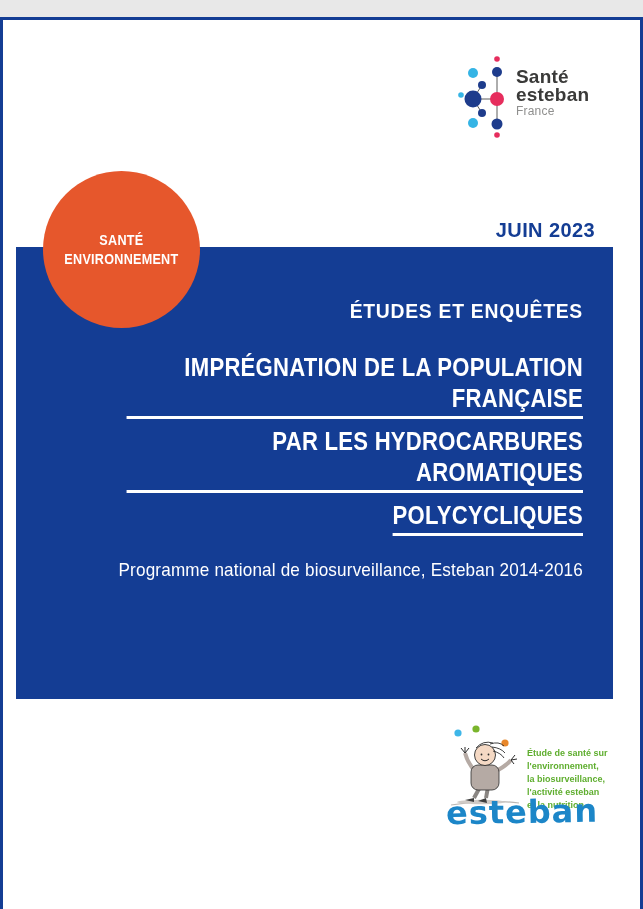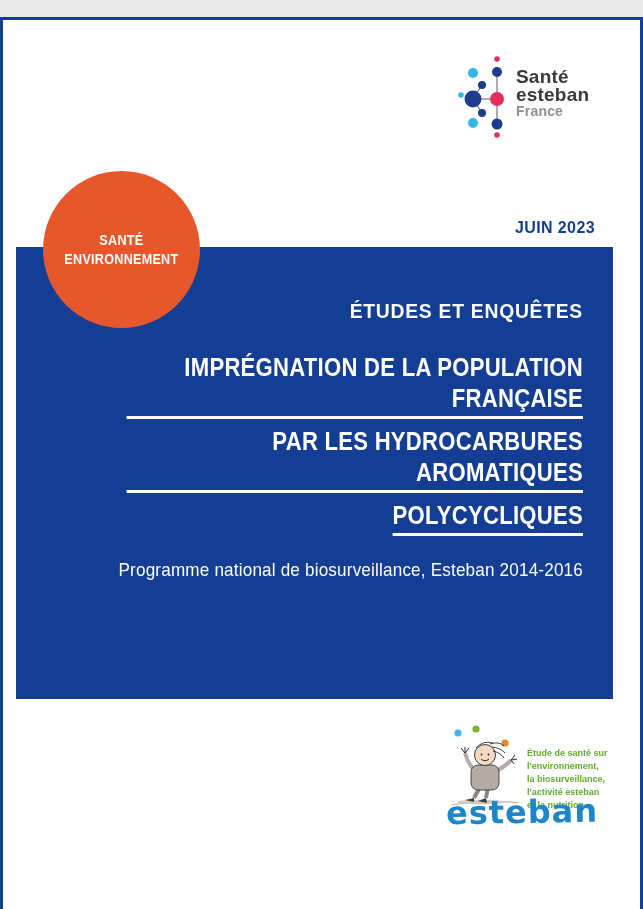--- a/index.html
+++ b/index.html
@@ -12,26 +12,26 @@
   }
   .frame {
     position:absolute; inset:0; border:3px solid #143d94;
     pointer-events:none; z-index:10;
   }
 
   
   .spf-logo { position:absolute; left:450px; top:35px; display:flex; z-index:3; }
   .spf-text { padding-top:16px; margin-left:4px; line-height:17.5px; }
   .spf-name { font-size:19px; font-weight:bold; color:#3a3a39; letter-spacing:0.2px; }
-  .spf-country { font-size:14px; font-weight:bold; color:#8f8f8e; letter-spacing:0.2px; }
+  .spf-country { font-size:12px; font-weight:normal; color:#8f8f8e; letter-spacing:0.2px; }
 
   
   .pub-date {
     position:absolute; top:202px; right:48px; z-index:3;
-    font-size:16px; font-weight:bold; color:#143d94; letter-spacing:0.4px;
+    font-size:20px; font-weight:bold; color:#143d94; letter-spacing:0.4px;
   }
 
   
   .theme-circle {
     position:absolute; left:43px; top:154px; width:157px; height:157px;
     border-radius:50%; background:#e6572c; z-index:4;
     display:flex; align-items:center; justify-content:center;
   }
   .theme-text {
     color:#ffffff; font-weight:bold; font-size:14px; line-height:19px;

